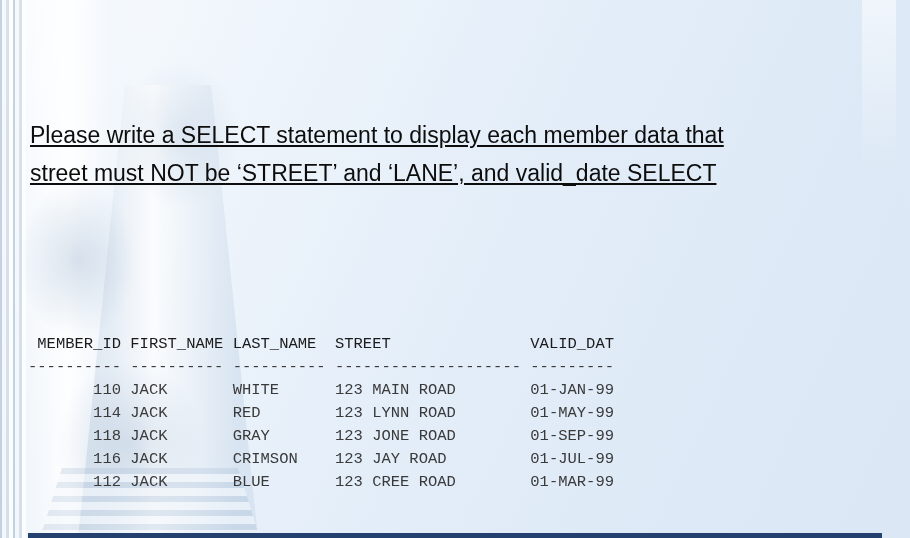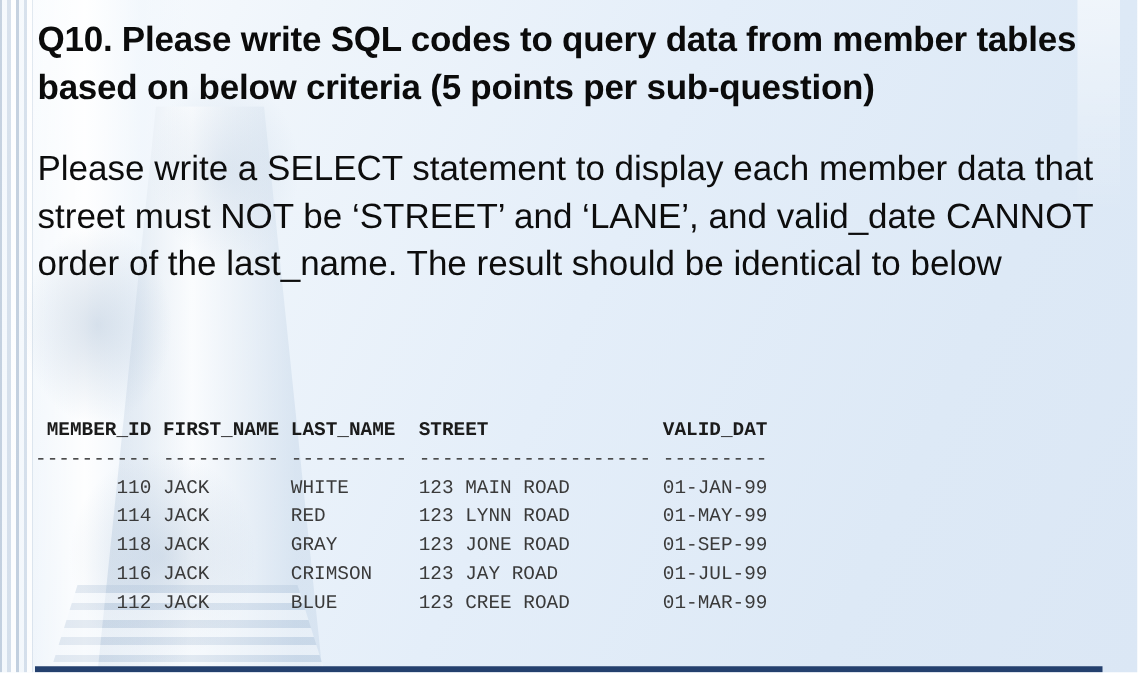--- a/index.html
+++ b/index.html
@@ -45,57 +45,52 @@
     background:linear-gradient(180deg,rgba(255,255,255,.55),rgba(255,255,255,0));
   }
   
   .title{
     position:absolute;left:30px;top:13px;width:860px;
     font-size:28px;font-weight:700;line-height:38px;color:#0b0b0b;
     letter-spacing:-0.2px;
   }
   .body-text{
     position:absolute;left:30px;top:116px;width:870px;
-    font-size:28px;font-weight:400;line-height:38px;color:#0d0d0d;
+    font-size:23px;font-weight:400;line-height:38px;color:#0d0d0d;text-decoration:underline;
   }
   .result-output{
     position:absolute;left:28px;top:333px;
     font-family:"Liberation Mono","DejaVu Sans Mono",monospace;
     font-size:15.5px;line-height:23px;color:#3a3a3a;
     white-space:pre;margin:0;
   }
-  .result-output .hdr{font-weight:700;color:#1b1b1b;}
+  .result-output .hdr{font-weight:400;color:#1b1b1b;}
   .bottom-bar{
     position:absolute;left:28px;right:28px;bottom:0;height:5px;
     background:#24406e;
   }
 </style>
 </head>
 <body>
 
 <div class="slide">
 
   <div class="col-strip"></div>
   <div class="col-glow"></div>
   <div class="col-shaft"></div>
   <div class="col-carve-1"></div>
   <div class="col-carve-2"></div>
   <div class="col-carve-3"></div>
   <div class="col-base"></div>
   <div class="right-streak"></div>
 
-  <div class="title">
-    <div>Q10. Please write SQL codes to query data from member tables</div>
-    <div>based on below criteria (5 points per sub-question)</div>
-  </div>
 
   <div class="body-text">
     <div>Please write a SELECT statement to display each member data that</div>
-    <div>street must NOT be ‘STREET’ and ‘LANE’, and valid_date CANNOT</div>
-    <div>order of the last_name. The result should be identical to below</div>
+    <div>street must NOT be ‘STREET’ and ‘LANE’, and valid_date SELECT</div>
   </div>
 
   <pre class="result-output" id="result-output"><span class="hdr"> MEMBER_ID FIRST_NAME LAST_NAME  STREET               VALID_DAT
 </span><span>---------- ---------- ---------- -------------------- ---------
        110 JACK       WHITE      123 MAIN ROAD        01-JAN-99
        114 JACK       RED        123 LYNN ROAD        01-MAY-99
        118 JACK       GRAY       123 JONE ROAD        01-SEP-99
        116 JACK       CRIMSON    123 JAY ROAD         01-JUL-99
        112 JACK       BLUE       123 CREE ROAD        01-MAR-99</span></pre>
 

